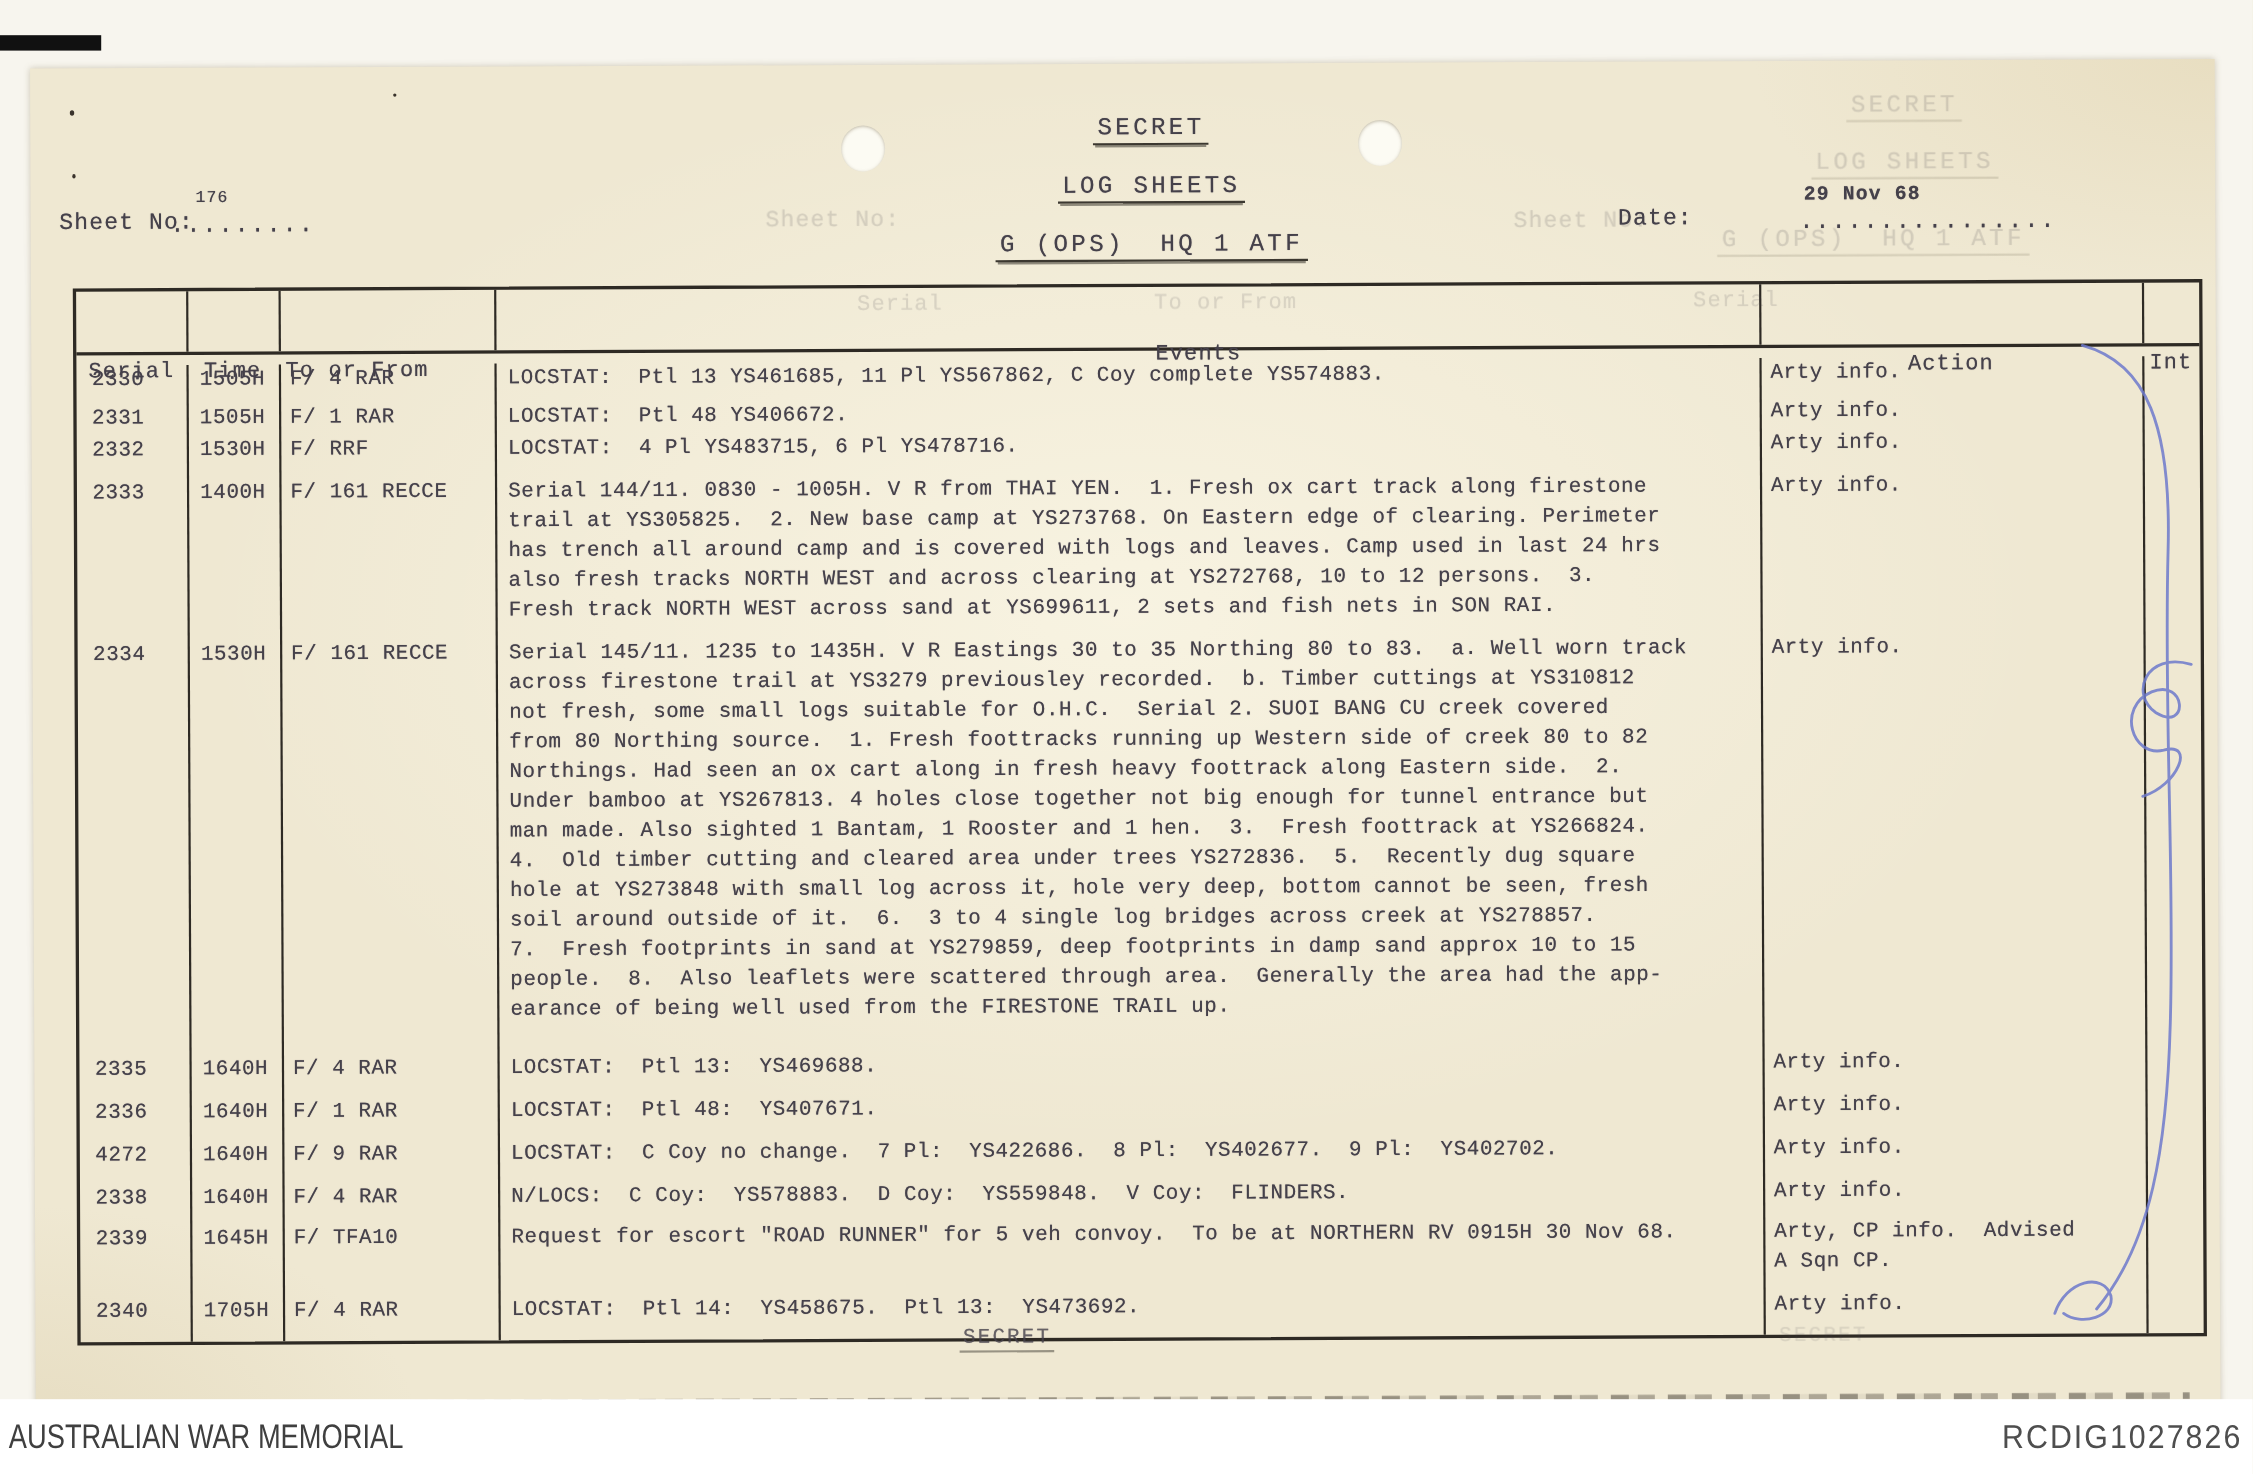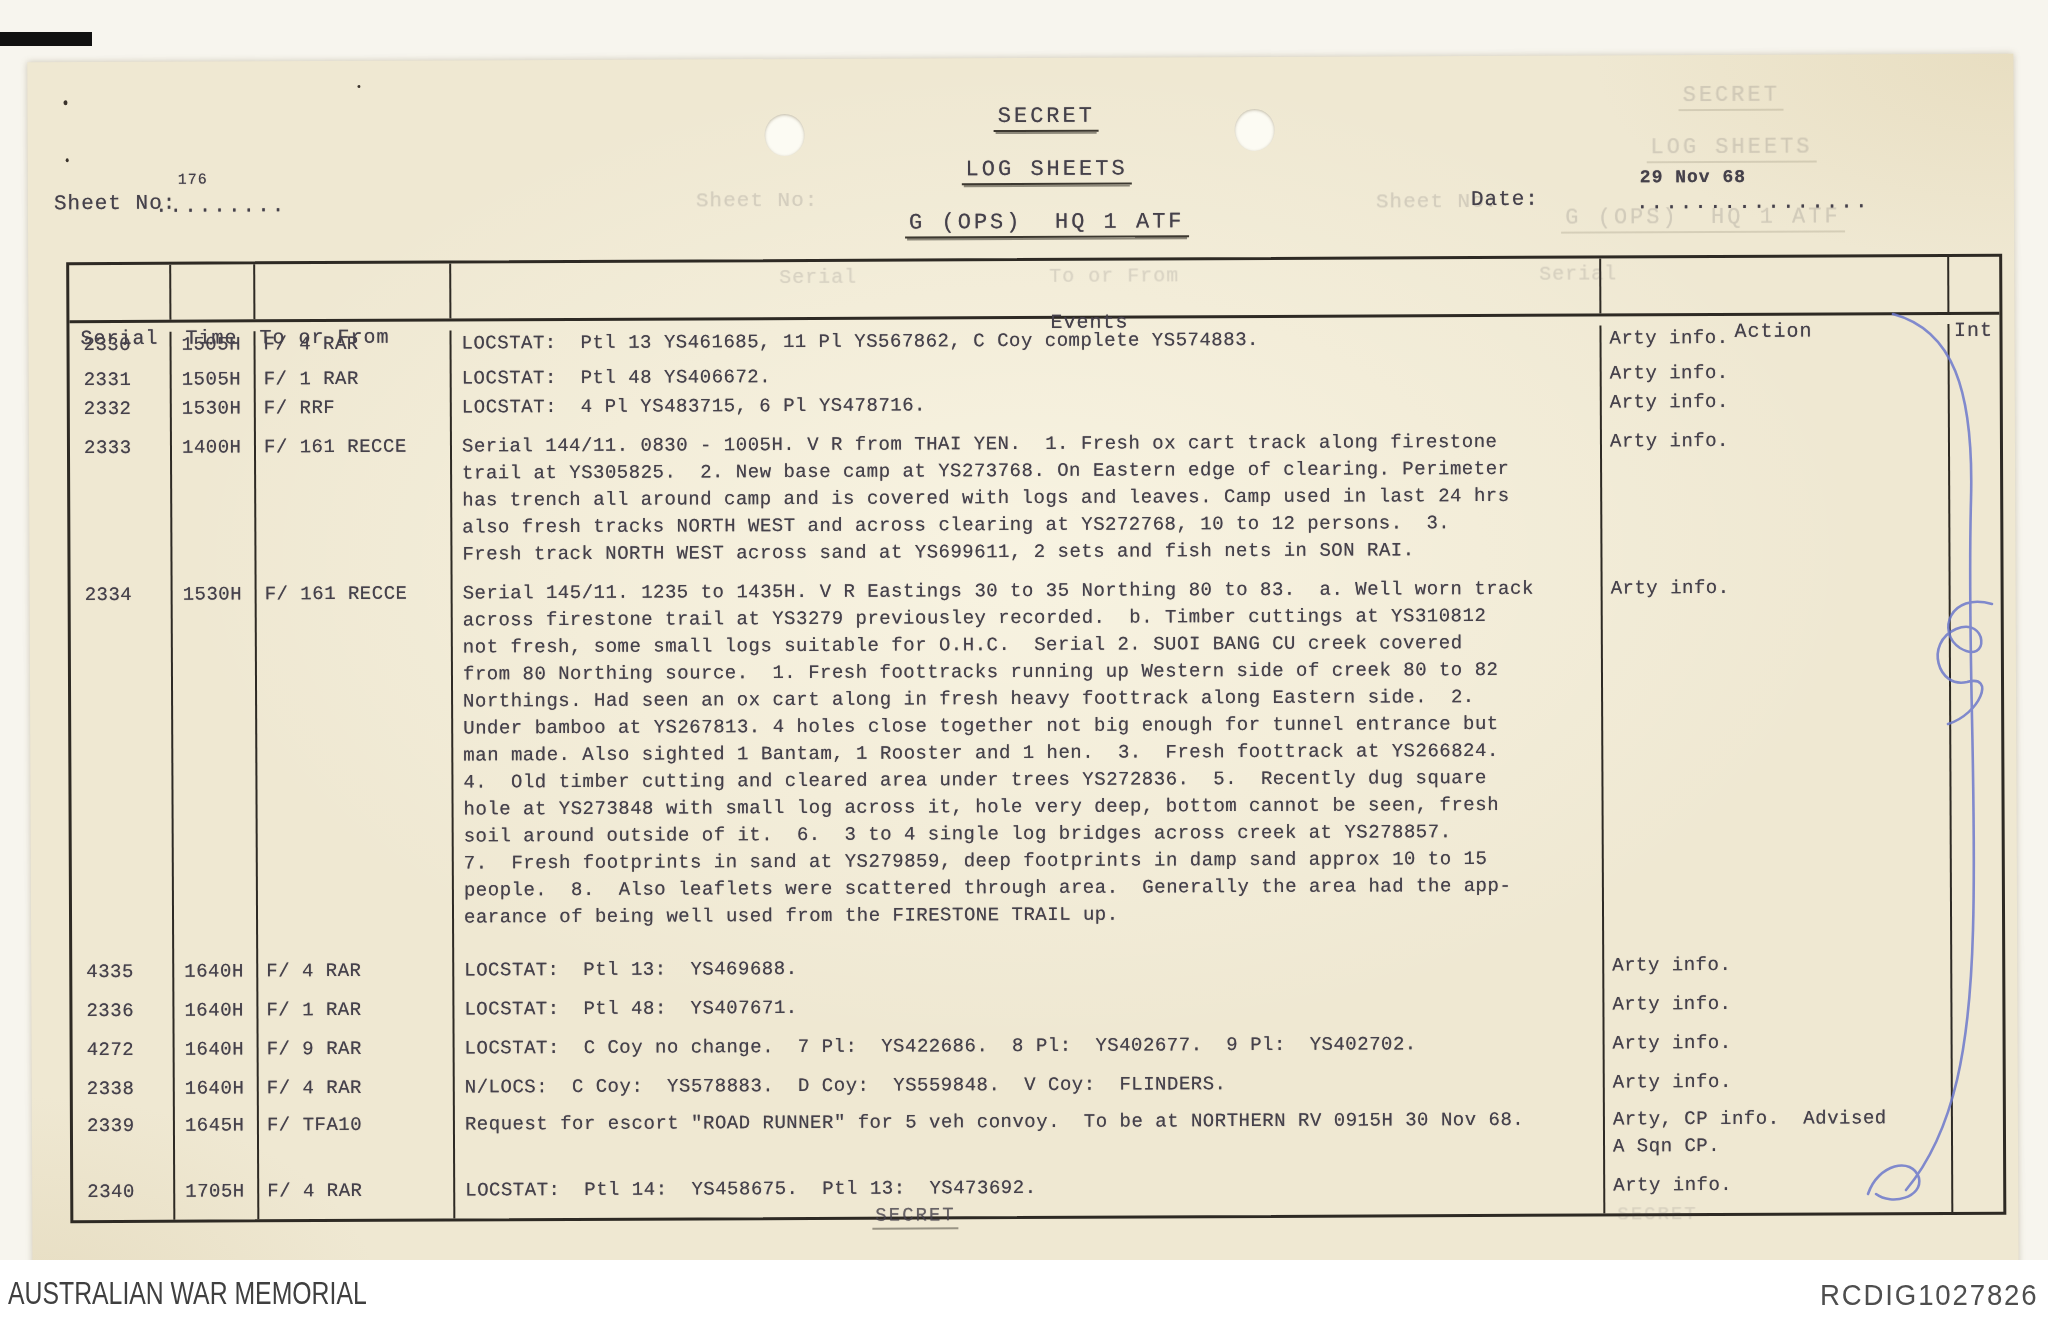--- a/index.html
+++ b/index.html
@@ -118,21 +118,21 @@
   }
   .speck{position:absolute;background:#3a332c;border-radius:50%;}
   .sp1{left:36px;top:38px;width:4px;height:5px;}
   .sp2{left:38px;top:96px;width:3px;height:4px;}
   .sp3{left:330px;top:24px;width:3px;height:3px;}
 
   .pen-overlay{position:absolute;inset:0;pointer-events:none;}
 
   
   .scan-footer{
-    position:absolute;left:0;bottom:0;width:2048px;height:80px;background:#ffffff;
+    position:absolute;left:0;bottom:0;width:2048px;height:68px;background:#ffffff;
     font-family:"Liberation Sans","DejaVu Sans",sans-serif;color:#3f3f3f;
   }
   .archive-name{
     position:absolute;left:8px;top:16px;font-size:31px;
     transform:scaleX(.80);transform-origin:left center;letter-spacing:0;
   }
   .archive-id{
     position:absolute;right:10px;top:18px;font-size:30px;color:#4e4e4e;
     transform:scaleX(.92);transform-origin:right center;letter-spacing:2px;
   }
@@ -243,21 +243,21 @@
 hole at YS273848 with small log across it, hole very deep, bottom cannot be seen, fresh
 soil around outside of it.  6.  3 to 4 single log bridges across creek at YS278857.
 7.  Fresh footprints in sand at YS279859, deep footprints in damp sand approx 10 to 15
 people.  8.  Also leaflets were scattered through area.  Generally the area had the app-
 earance of being well used from the FIRESTONE TRAIL up.</div>
     <div class="c c-action">Arty info.</div>
     <div class="c c-int"></div>
   </div>
 
   <div class="cols log-row tw">
-    <div class="c c-serial">4335</div>
+    <div class="c c-serial">2335</div>
     <div class="c c-time">1640H</div>
     <div class="c c-from">F/ 4 RAR</div>
     <div class="c c-events">LOCSTAT:  Ptl 13:  YS469688.</div>
     <div class="c c-action">Arty info.</div>
     <div class="c c-int"></div>
   </div>
 
   <div class="cols log-row tw">
     <div class="c c-serial">2336</div>
     <div class="c c-time">1640H</div>

